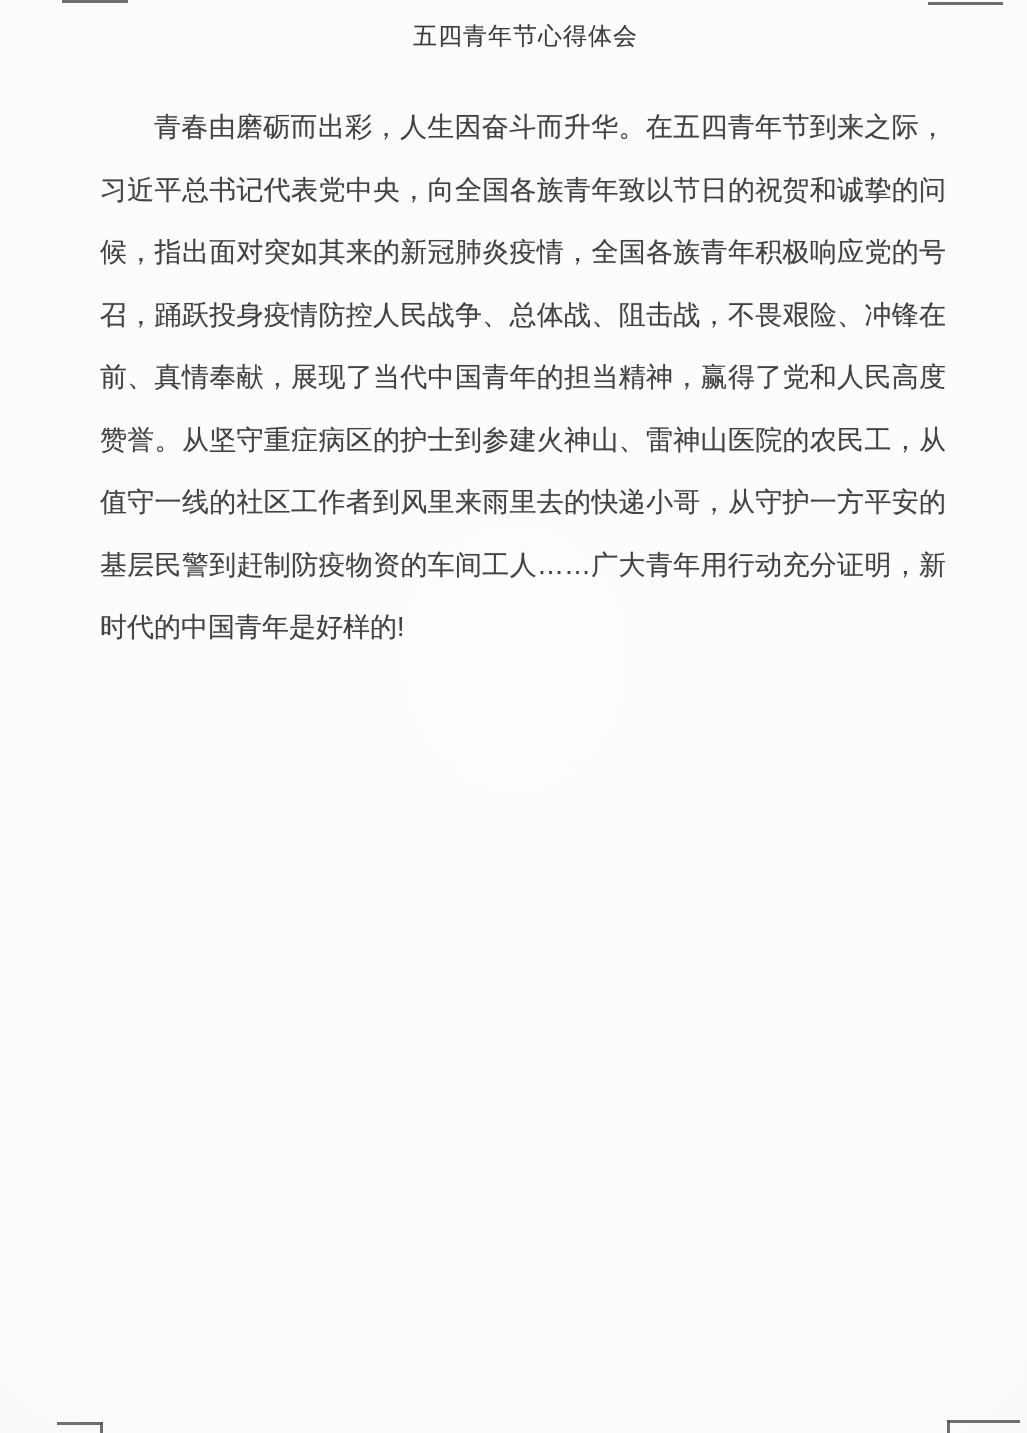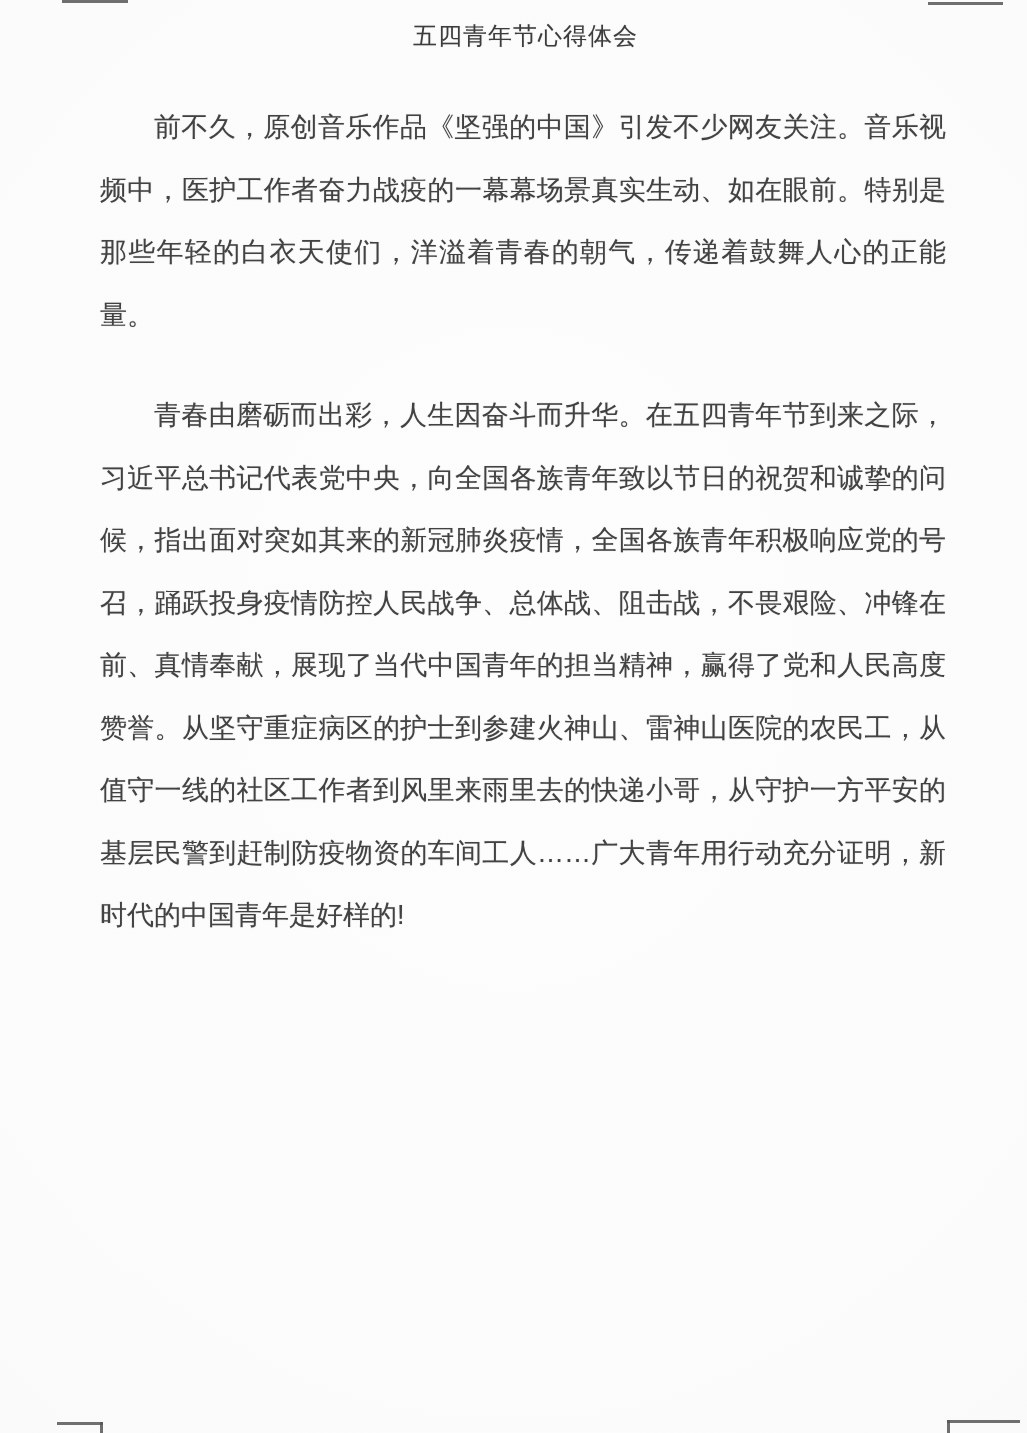--- a/index.html
+++ b/index.html
@@ -64,21 +64,20 @@
 <body>
 
 <div class="page">
 
   <div class="mark mark-tl-h"></div>
   <div class="mark mark-tr-h"></div>
 
   <h1 class="title">五四青年节心得体会</h1>
 
   <div class="body-text">
-    <p class="para">前不久，原创音乐作品《坚强的中国》引发不少网友关注。音乐视频中，医护工作者奋力战疫的一幕幕场景真实生动、如在眼前。特别是那些年轻的白衣天使们，洋溢着青春的朝气，传递着鼓舞人心的正能量。</p>
     <p class="para">青春由磨砺而出彩，人生因奋斗而升华。在五四青年节到来之际，习近平总书记代表党中央，向全国各族青年致以节日的祝贺和诚挚的问候，指出面对突如其来的新冠肺炎疫情，全国各族青年积极响应党的号召，踊跃投身疫情防控人民战争、总体战、阻击战，不畏艰险、冲锋在前、真情奉献，展现了当代中国青年的担当精神，赢得了党和人民高度赞誉。从坚守重症病区的护士到参建火神山、雷神山医院的农民工，从值守一线的社区工作者到风里来雨里去的快递小哥，从守护一方平安的基层民警到赶制防疫物资的车间工人……广大青年用行动充分证明，新时代的中国青年是好样的!</p>
   </div>
 
   <div class="mark mark-bl-h"></div>
   <div class="mark mark-bl-v"></div>
   <div class="mark mark-br-h"></div>
   <div class="mark mark-br-v"></div>
 
 </div>
 

